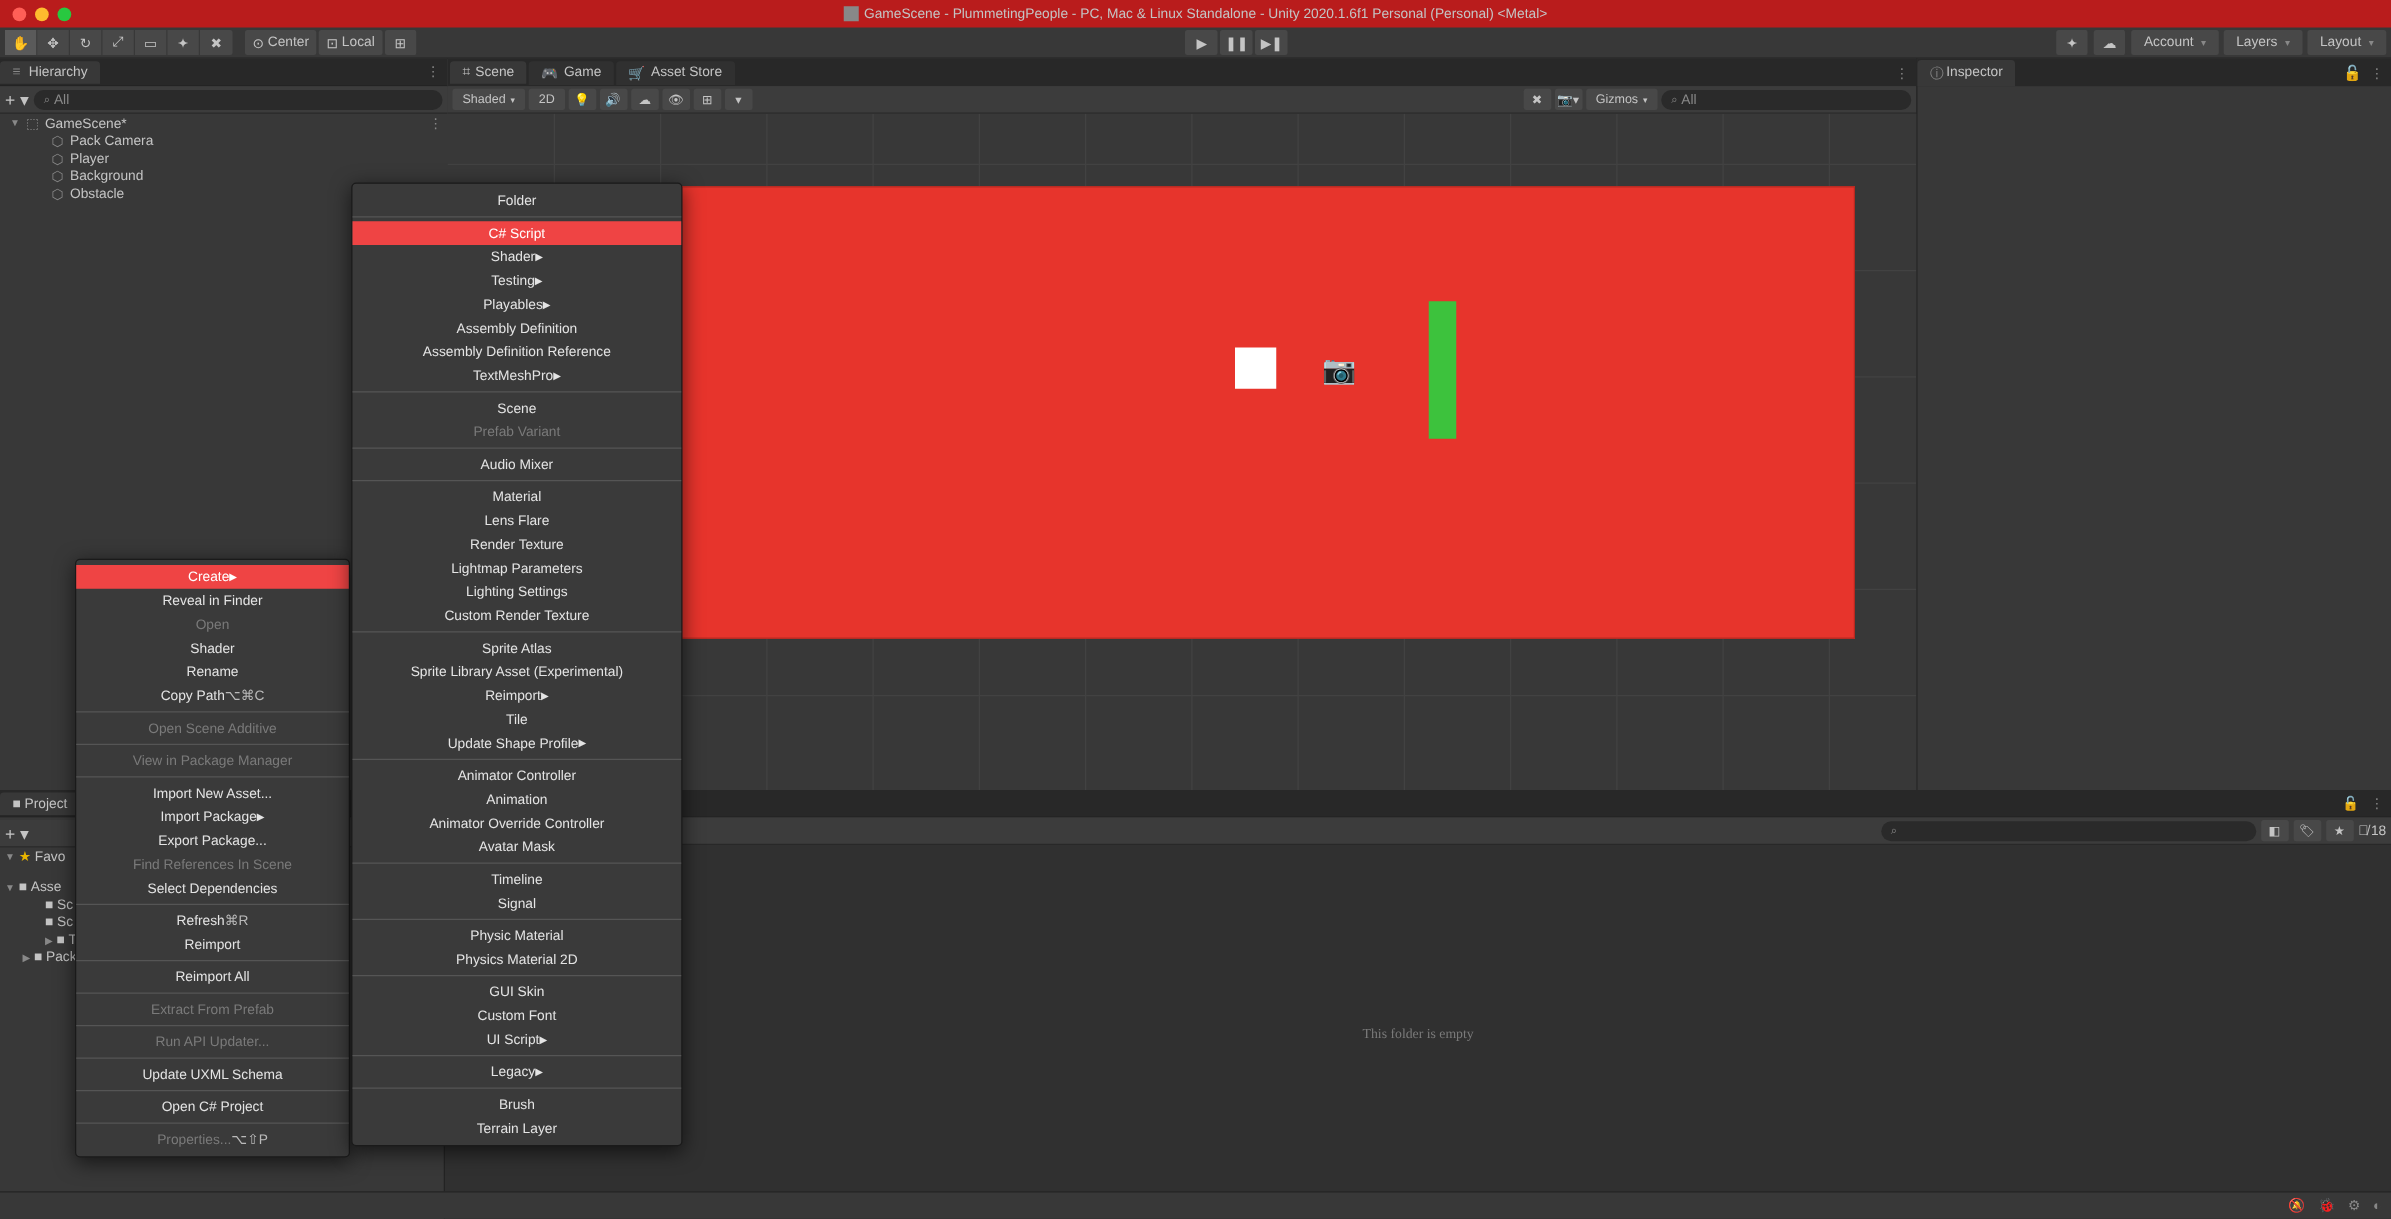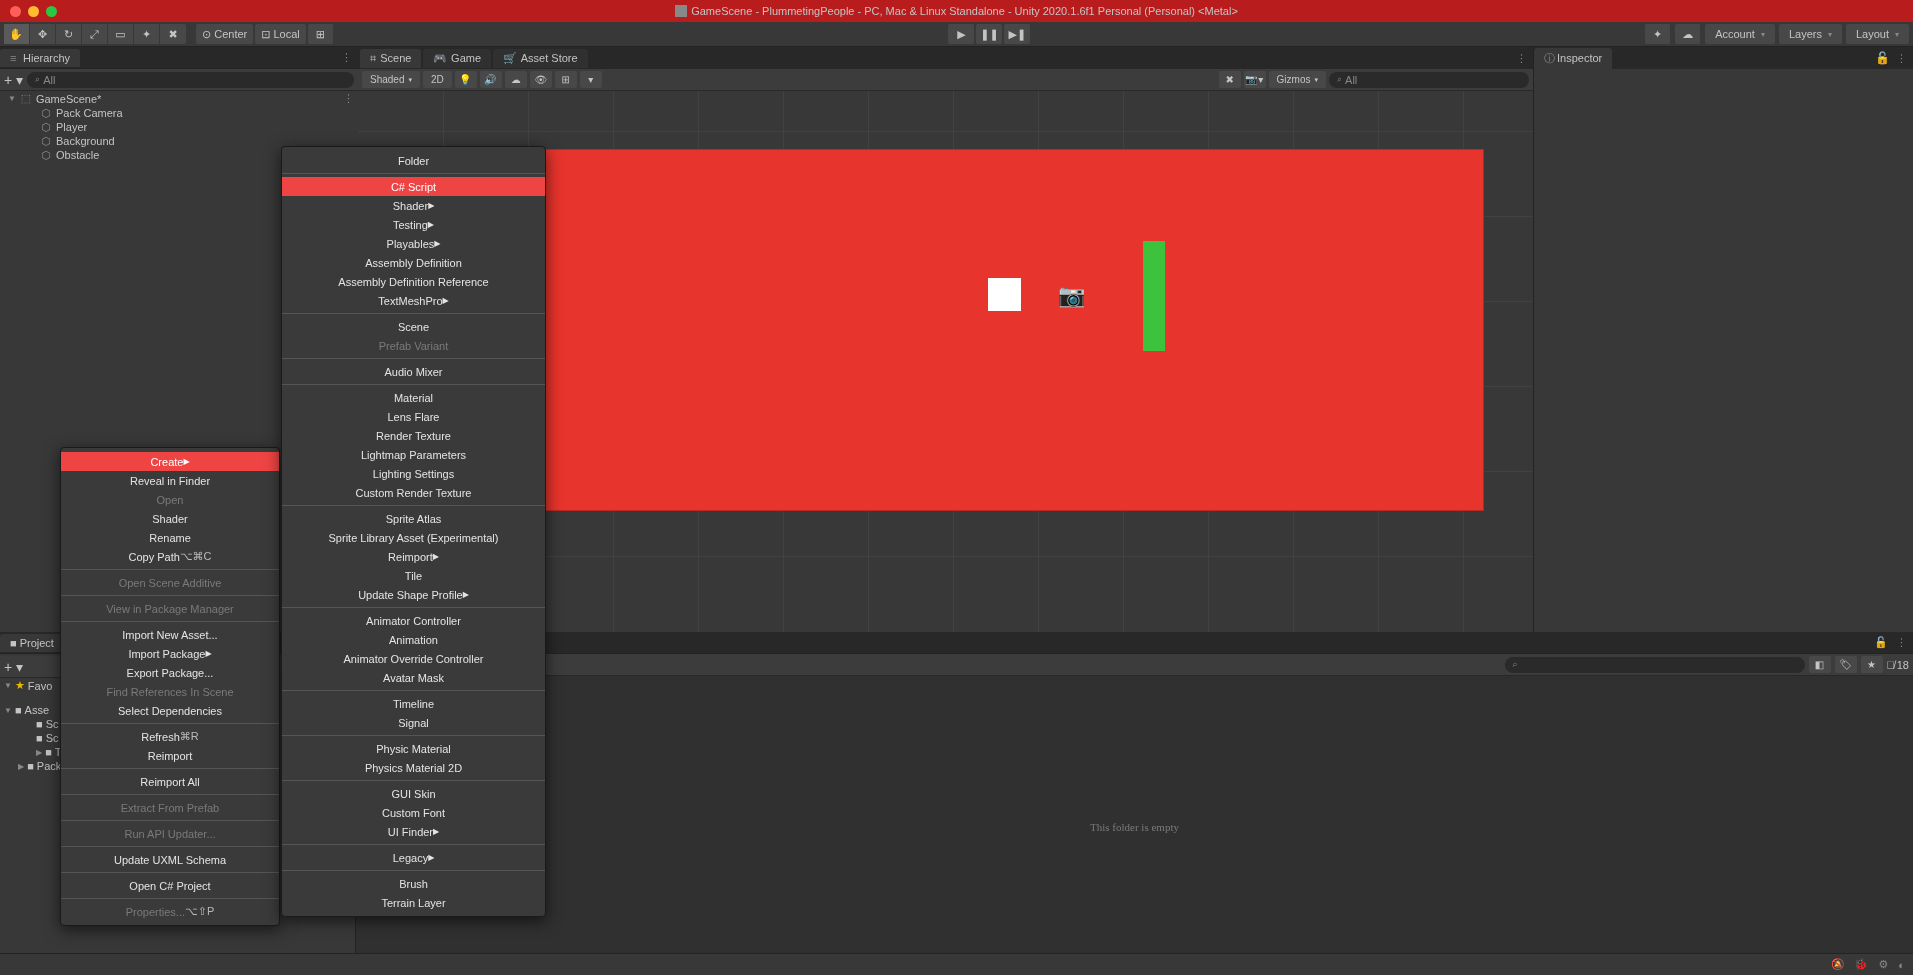--- a/index.html
+++ b/index.html
@@ -498,21 +498,21 @@
       <span>Physics Material 2D</span>
     </div>
   <div class="ctx-sep"></div>
   <div class="ctx-item">
       <span>GUI Skin</span>
     </div>
   <div class="ctx-item">
       <span>Custom Font</span>
     </div>
   <div class="ctx-item submenu">
-      <span>UI Finder</span>
+      <span>UI Script</span>
     </div>
   <div class="ctx-sep"></div>
   <div class="ctx-item submenu">
       <span>Legacy</span>
     </div>
   <div class="ctx-sep"></div>
   <div class="ctx-item">
       <span>Brush</span>
     </div>
   <div class="ctx-item">

